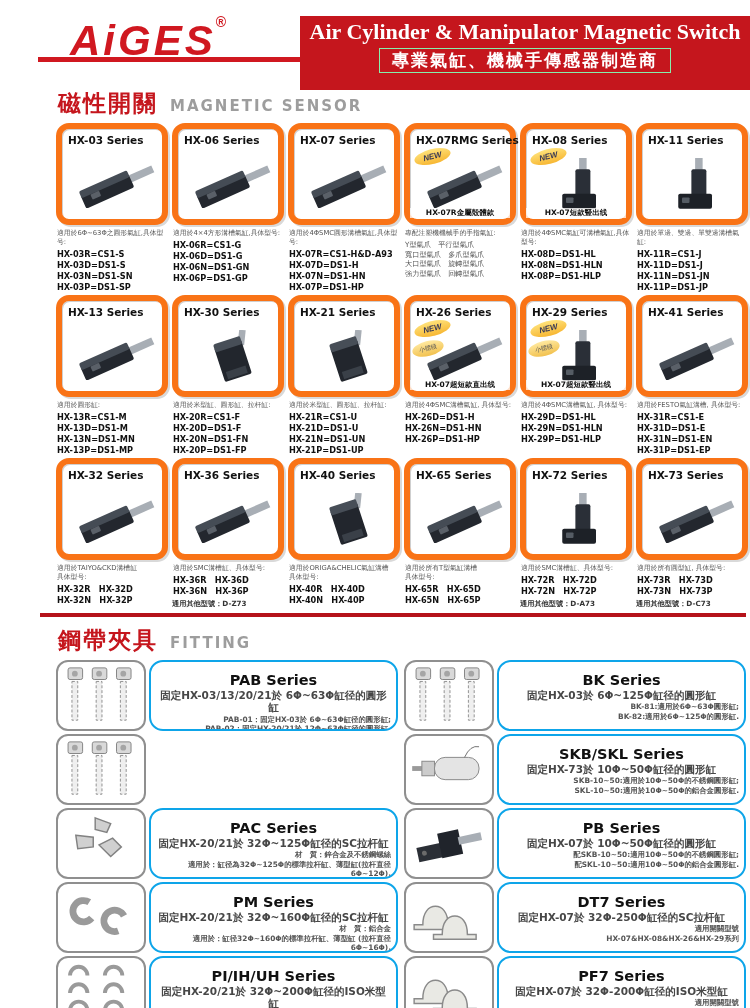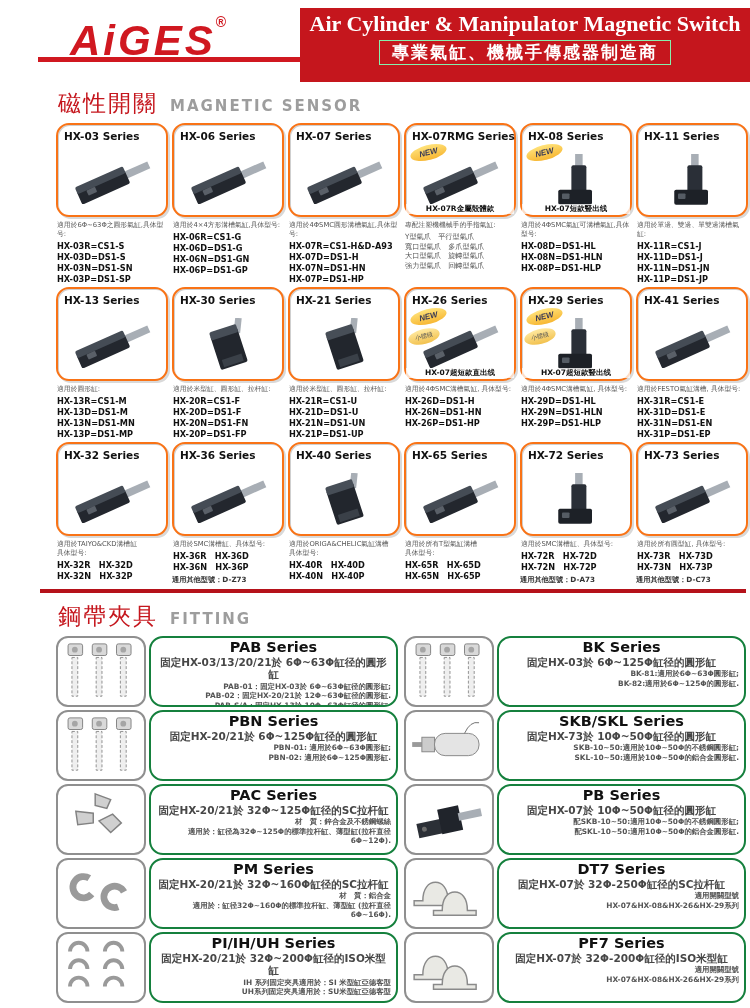--- a/index.html
+++ b/index.html
@@ -4,36 +4,36 @@
 <style>
   html,body{margin:0;padding:0;background:#fff;}
   .page{position:relative;width:750px;height:1008px;background:#fff;overflow:hidden;
         font-family:"DejaVu Sans","Liberation Sans",sans-serif;color:#222;}
   
   .header{position:relative;height:80px;}
   .logo{position:absolute;left:70px;top:14px;color:#d01820;
         font:bold italic 42px "Liberation Sans",sans-serif;letter-spacing:3px;}
   .logo sup{font:bold 14px "Liberation Sans",sans-serif;font-style:normal;vertical-align:28px;}
   .logo-bar{position:absolute;left:38px;top:57px;width:262px;height:5px;background:#d01820;}
-  .banner{position:absolute;left:300px;top:8px;width:450px;height:74px;background:#c5161d;
+  .banner{position:absolute;left:300px;top:16px;width:450px;height:74px;background:#c5161d;
           color:#fff;text-align:center;}
   .banner-title{font-family:"Liberation Serif",serif;font-weight:bold;font-size:22px;
                 padding-top:3px;white-space:nowrap;}
   .banner-sub{display:inline-block;border:1px solid #86efac;padding:0 12px;font-size:17px;
               font-weight:bold;margin-top:3px;letter-spacing:2px;}
   
   .sec-hd{display:flex;align-items:baseline;gap:12px;margin:8px 0 4px 58px;}
-  .sec-zh{color:#c5161d;font-size:23px;font-weight:normal;letter-spacing:2px;}
+  .sec-zh{color:#c5161d;font-size:23px;font-weight:bold;letter-spacing:2px;}
   .sec-en{color:#9d9d9d;font-size:15px;font-weight:bold;letter-spacing:2px;}
   .divider{margin:4px 0 0 40px;width:706px;height:4px;background:#b5121a;}
   
   .sgrid{margin:2px 0 0 56px;width:690px;display:grid;
          grid-template-columns:repeat(6,1fr);column-gap:4px;row-gap:2px;}
   .scell{width:112px;}
-  .scard{position:relative;height:90px;border:2px solid #f97316;border-radius:13px;
+  .scard{position:relative;height:90px;border:6px solid #f97316;border-radius:13px;
          background:#fff;box-shadow:2px 2px 0 0 #d9d9d9, inset 1px 1px 0 0 #cfcfcf;}
   .ctitle{font-size:10.5px;font-weight:bold;color:#111;padding:5px 0 0 6px;white-space:nowrap;}
   .simg{position:absolute;left:4px;bottom:1px;width:102px;height:60px;}
   .badge-new{position:absolute;left:4px;top:20px;background:linear-gradient(#ffe27a,#f7b733);
              color:#3a3a55;font:bold italic 8px "Liberation Sans",sans-serif;border-radius:50%;
              padding:3px 9px;transform:rotate(-14deg);}
   .badge-small{position:absolute;left:2px;top:40px;background:linear-gradient(#ffe9a0,#f2c14e);
              color:#555;font-size:6px;border-radius:50%;padding:3px 7px;transform:rotate(-14deg);}
   .ccaption{position:absolute;left:0;right:0;bottom:1px;text-align:center;
             font-size:7.5px;font-weight:bold;color:#111;background:rgba(255,255,255,.75);}
@@ -42,22 +42,22 @@
            white-space:pre-line;padding:2px 0 0 1px;}
   .cmodels.plain{font-weight:normal;color:#555;font-size:7.2px;}
   .cextra{font-size:7.2px;font-weight:bold;color:#333;padding-top:2px;}
   
   .fgrid{margin:3px 0 0 56px;width:690px;display:grid;
          grid-template-columns:1fr 1fr;column-gap:6px;row-gap:3px;}
   .fitem{display:flex;gap:3px;height:71px;}
   .fimg{flex:none;width:86px;border:2px solid #8f8f8f;border-radius:12px;
         display:flex;align-items:center;justify-content:center;background:#fff;}
   .fimg svg{width:78px;height:62px;}
-  .fbox{flex:1;border:2px solid #15803d;border-radius:14px;text-align:center;
-        padding:1px 5px;overflow:hidden;background:#fff;}
+  .fbox{flex:1;border:2px solid #0ea5e9;border-radius:14px;text-align:center;
+        padding:10px 5px;overflow:hidden;background:#fff;}
   .ftitle{font-size:14.5px;font-weight:bold;color:#111;line-height:1.15;}
   .fsub{font-size:10.5px;font-weight:bold;color:#474747;line-height:1.2;}
   .flines{font-size:7.4px;color:#555;white-space:pre-line;line-height:1.3;margin-top:1px;font-weight:bold;text-align:right;}
   .hidden-defs{position:absolute;width:0;height:0;overflow:hidden;}
 </style>
 </head>
 <body>
 
 <svg class="hidden-defs" aria-hidden="true">
   <symbol id="sensor-diag" viewBox="0 0 100 64">
@@ -453,26 +453,20 @@
 BK-82:適用於6Φ~125Φ的圓形缸.</div>
       </div>
     </div>
 
     <div class="fitem">
       <div class="fimg">
           <svg>
             <use href="#fit-bands"></use>
           </svg>
         </div>
-      <div class="fbox">
-        <div class="ftitle">PBN Series</div>
-        <div class="fsub">固定HX-20/21於 6Φ~125Φ缸径的圓形缸</div>
-        <div class="flines">PBN-01: 適用於6Φ~63Φ圓形缸;
-PBN-02: 適用於6Φ~125Φ圓形缸.</div>
-      </div>
     </div>
 
     <div class="fitem">
       <div class="fimg">
           <svg>
             <use href="#fit-cylinder"></use>
           </svg>
         </div>
       <div class="fbox">
         <div class="ftitle">SKB/SKL Series</div>

